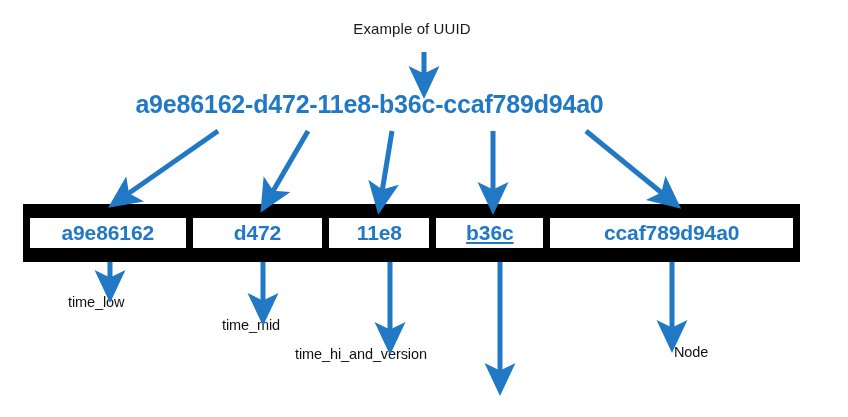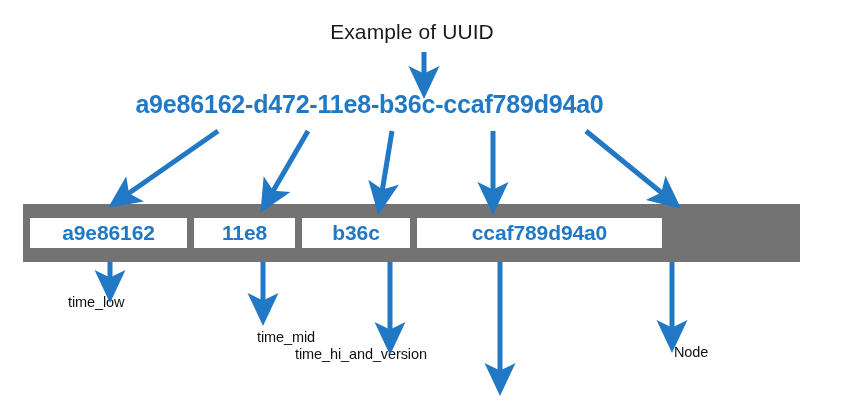--- a/index.html
+++ b/index.html
@@ -31,21 +31,21 @@
     pointer-events: none;
   }
 
   
   .title {
     position: absolute;
     left: 0;
     top: 20px;
     width: 824px;
     text-align: center;
-    font-size: 21px;
+    font-size: 15px;
     color: #1a1a1a;
     font-weight: 400;
     letter-spacing: 0.1px;
   }
 
   
   .uuid-string {
     position: absolute;
     left: 0;
     top: 90px;
@@ -58,21 +58,21 @@
     white-space: nowrap;
   }
 
   
   .bar {
     position: absolute;
     left: 23px;
     top: 204px;
     width: 777px;
     height: 58px;
-    background: #737373;
+    background: #000000;
     box-sizing: border-box;
     display: flex;
     align-items: center;
     padding: 14px 7px;
   }
   .cell {
     background: #ffffff;
     height: 100%;
     box-sizing: border-box;
     display: flex;
@@ -82,21 +82,21 @@
     font-weight: bold;
     color: #2178c4;
     letter-spacing: -0.1px;
     white-space: nowrap;
   }
   .cell + .cell { margin-left: 7px; }
 
   .c0 { width: 157px; }
   .c1 { width: 131px; }
   .c2 { width: 101px; text-align: right; }
-  .c3 { width: 108px; }
+  .c3 { width: 108px; text-decoration: underline; }
   .c4 { width: 245px; }
 
   
   .blabel {
     position: absolute;
     font-size: 14.5px;
     font-weight: normal;
     color: #111111;
     white-space: nowrap;
     letter-spacing: -0.1px;
@@ -106,27 +106,28 @@
 <body>
 
 <div id="stage">
 
   <div class="title">Example of UUID</div>
 
   <div class="uuid-string">a9e86162-d472-11e8-b36c-ccaf789d94a0</div>
 
   <div class="bar">
     <div class="cell c0">a9e86162</div>
+    <div class="cell c1">d472</div>
     <div class="cell c2">11e8</div>
     <div class="cell c3">b36c</div>
     <div class="cell c4">ccaf789d94a0</div>
   </div>
 
   <div class="blabel" style="left:68px;  top:294px;">time_low</div>
-  <div class="blabel" style="left:222px; top:329px;margin-left:35px;">time_mid</div>
+  <div class="blabel" style="left:222px; top:317px;">time_mid</div>
   <div class="blabel" style="left:295px; top:346px;">time_hi_and_version</div>
   <div class="blabel" style="left:658px; top:344px;margin-left:16px;">Node</div>
 
   <svg id="wires" viewBox="0 0 848 417">
     <defs>
       <marker id="ah" markerWidth="7" markerHeight="7" refX="3.2" refY="3.4" orient="auto" markerUnits="strokeWidth">
         <path d="M0,0.3 L6.6,3.4 L0,6.5 L1.5,3.4 Z" fill="#2178c4"></path>
       </marker>
     </defs>
 

